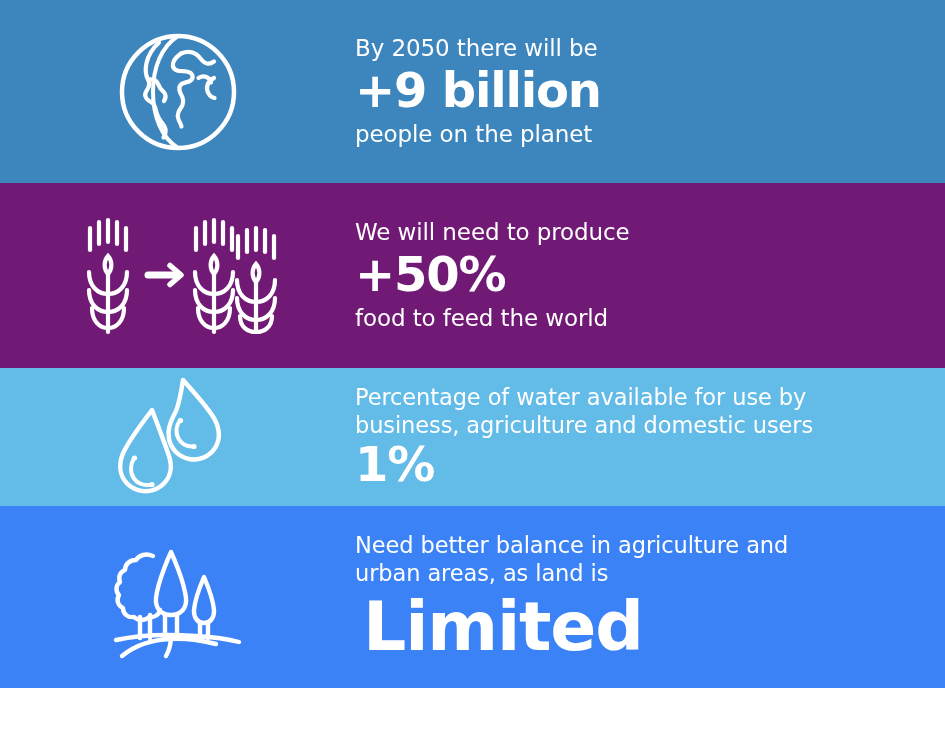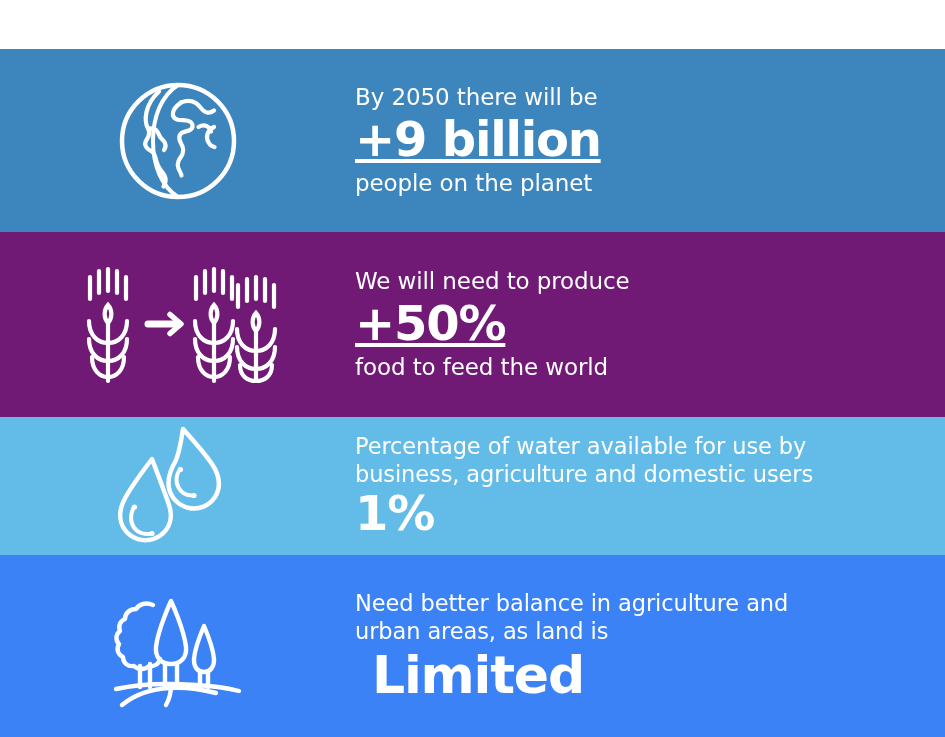--- a/index.html
+++ b/index.html
@@ -4,21 +4,21 @@
 <style>
   * { margin:0; padding:0; box-sizing:border-box; }
   html,body{
     width:945px; height:737px;
     font-family:"DejaVu Sans", sans-serif;
     overflow:hidden;
     background:#fff;
   }
   .infographic{
     width:945px; height:737px;
-    display:flex; flex-direction:column;justify-content:flex-end;
+    display:flex; flex-direction:column;
   }
   .band{
     display:flex;
     align-items:center;
     width:100%;
     position:relative;
   }
   .band-1{ background:#3d85bd; height:183px; }
   .band-2{ background:#86ab12; height:185px; }
   .band-3{ background:#63bbe8; height:138px; }
@@ -49,24 +49,24 @@
   }
   .line-big{
     font-family:"DejaVu Sans", sans-serif;
     font-weight:700;
     font-size:48px;
     line-height:1.08;
     letter-spacing:-1.2px;
     color:#ffffff;
     white-space:nowrap;
   }
-  .band-1 .line-big{ margin:2px 0 4px;text-decoration:underline; }
-  .band-2 .line-big{ margin:2px 0 4px;text-decoration:underline; }
+  .band-1 .line-big{ margin:2px 0 4px; }
+  .band-2 .line-big{ margin:2px 0 4px; }
   .band-3 .line-big{ margin:0px 0 0; }
-  .band-4 .line-big{ margin:2px 17px 0; font-size:52px; }
+  .band-4 .line-big{ margin:2px 8px 0; font-size:68px; }
   .band-3 .line-light{ font-size:22.5px; }
   .band-4 .line-light{ font-size:22.5px; }
 </style>
 </head>
 <body>
 
 <div class="infographic">
 
   <div class="band band-1" style="background: rgb(61, 133, 189);">
     <div class="icon-cell">

